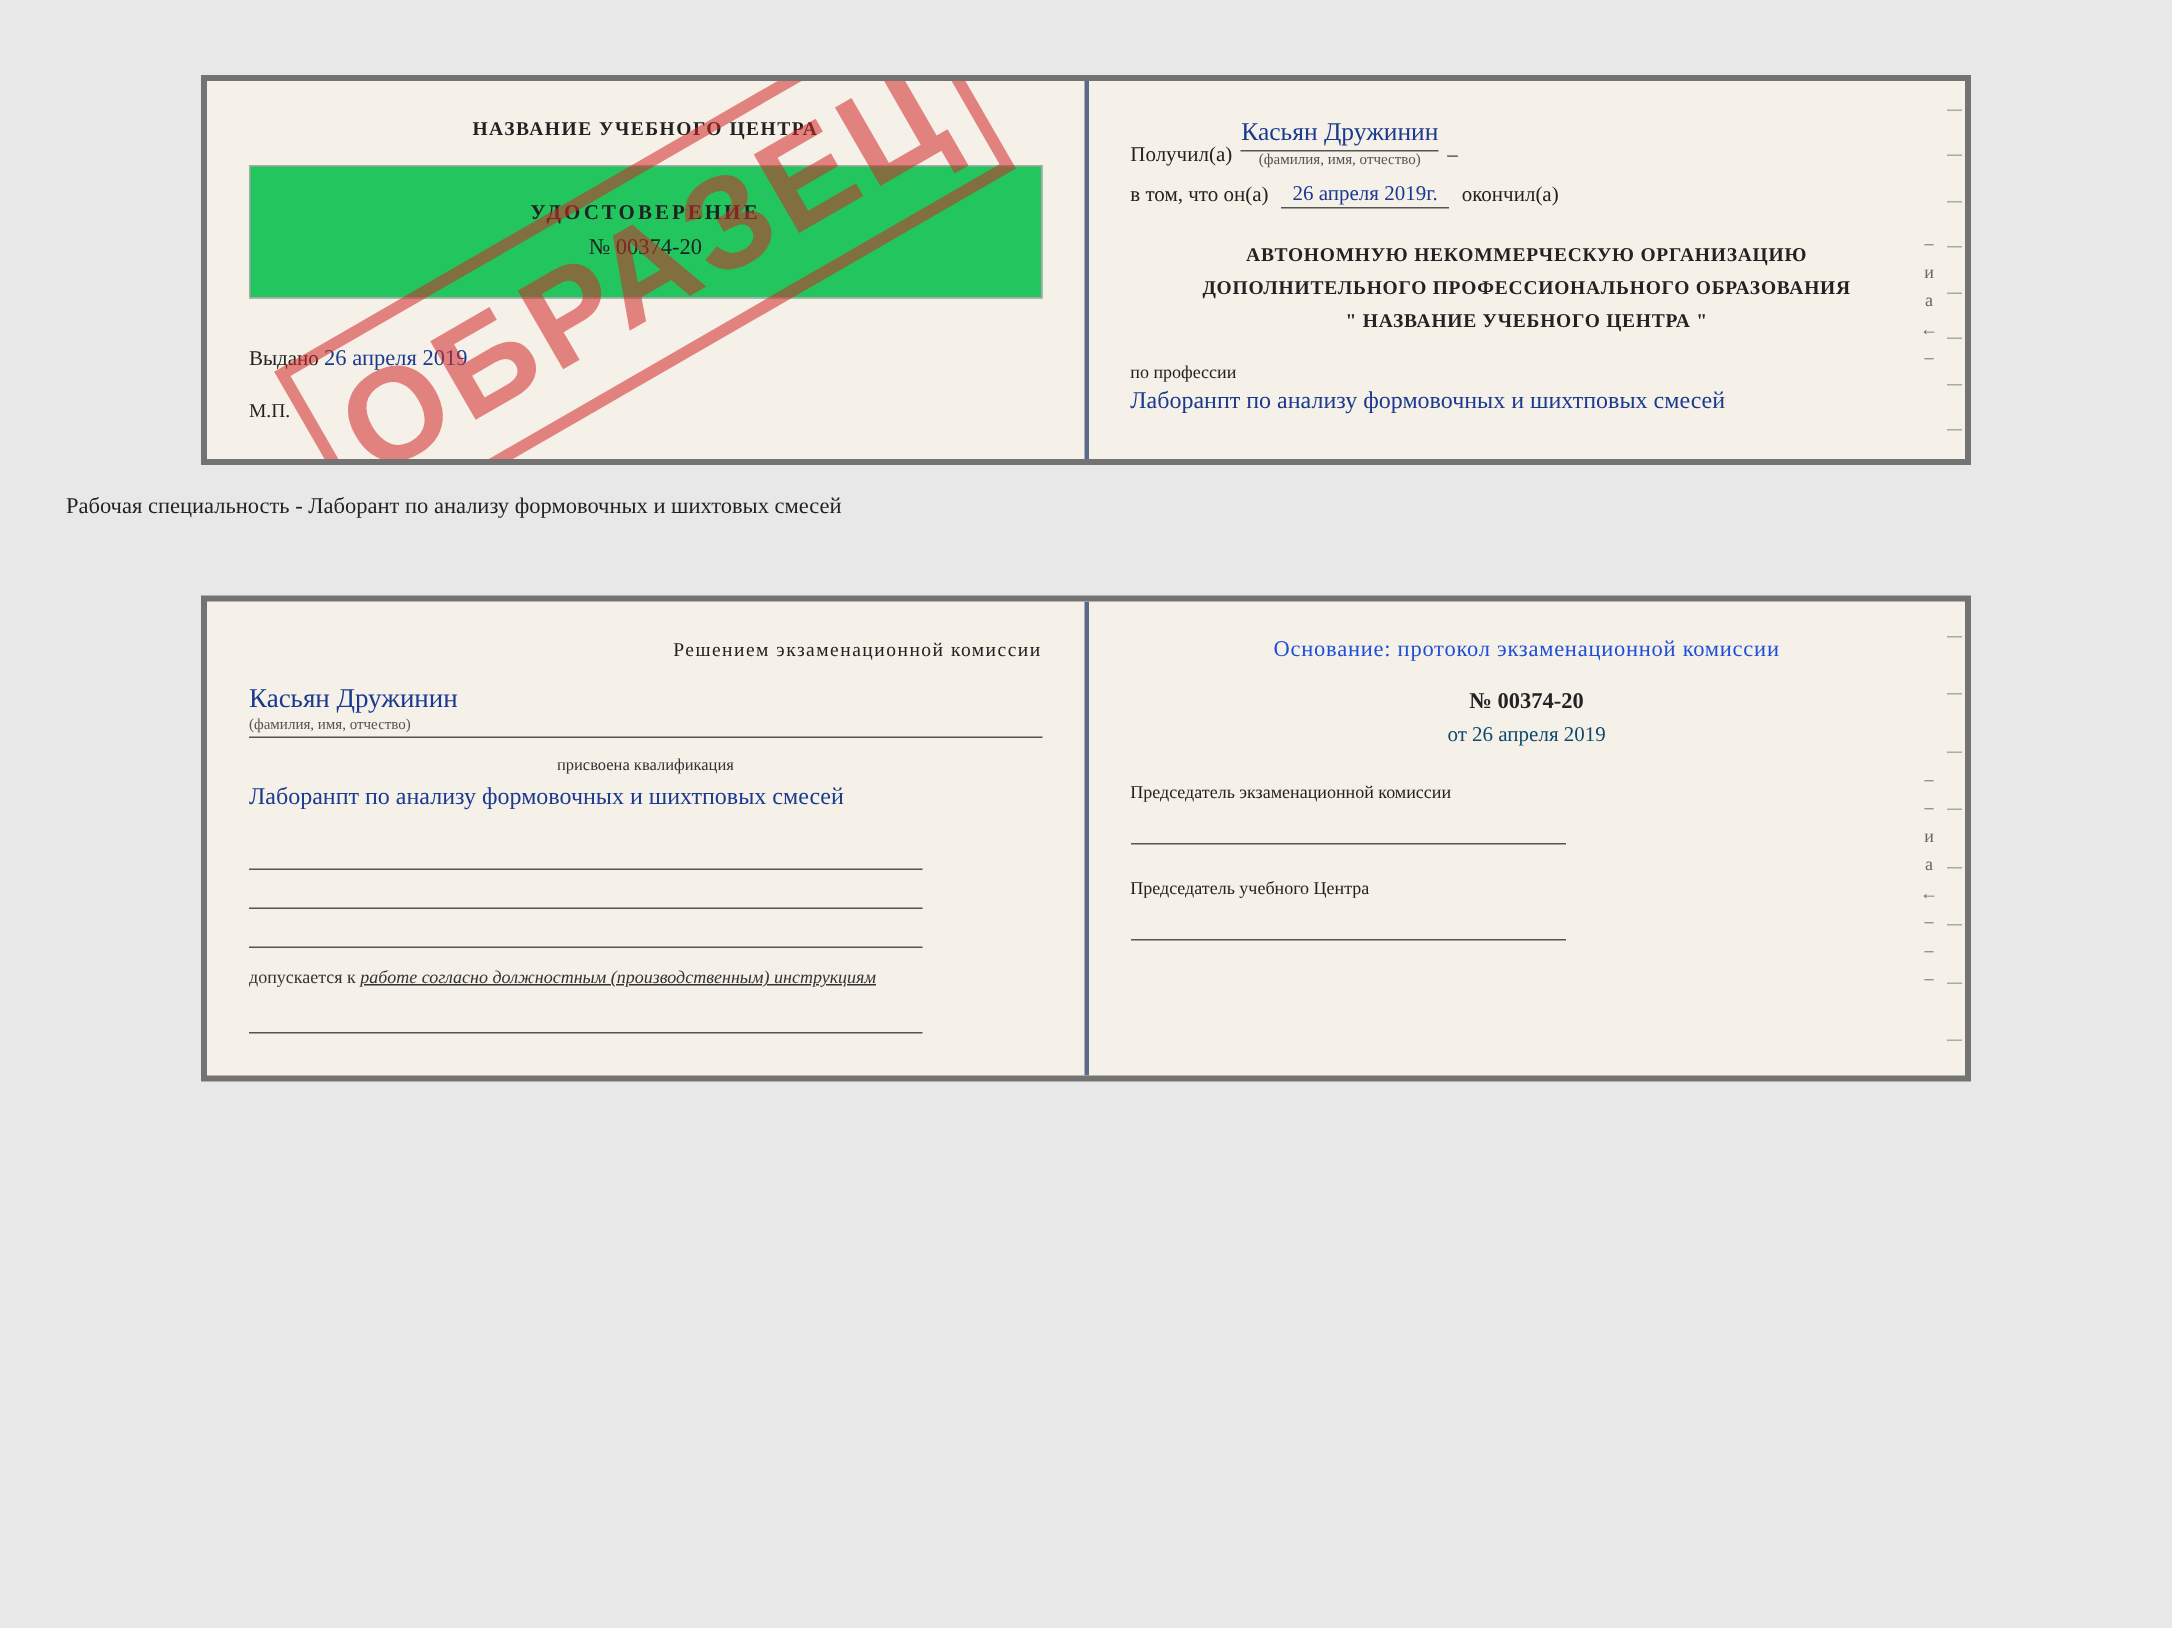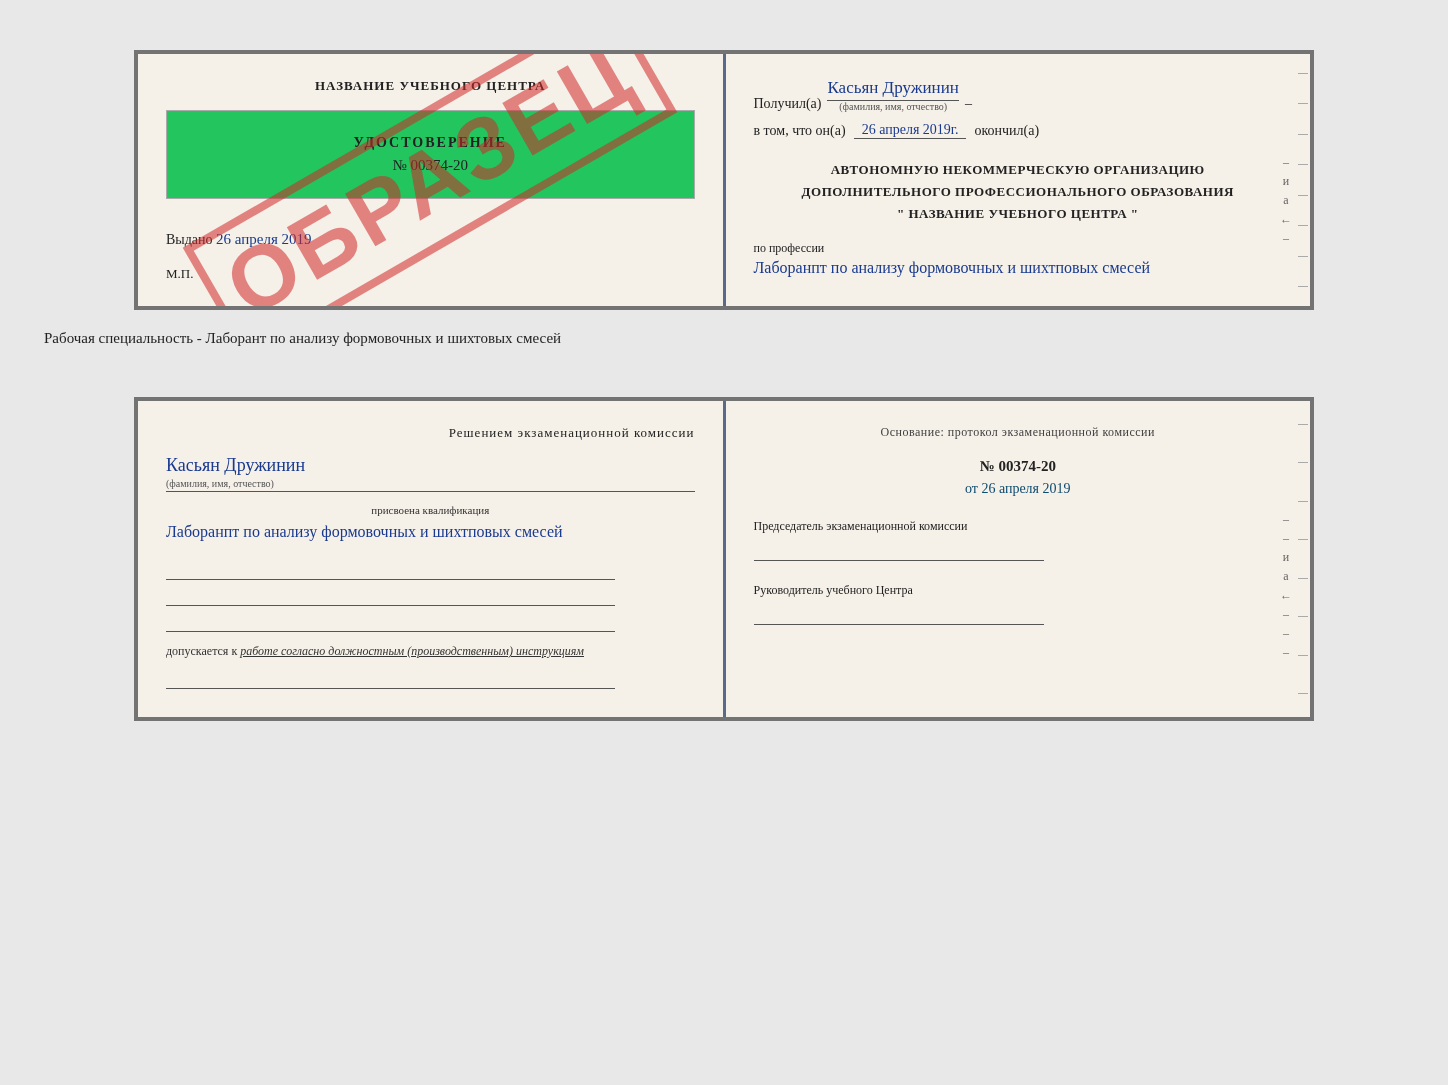--- a/index.html
+++ b/index.html
@@ -256,22 +256,22 @@
     }
 
     .допуск-text .italic-underline {
       font-style: italic;
       text-decoration: underline;
       text-align: center;
     }
 
     
     .osnov-title {
-      font-size: 12px;
-      color: #404040;
+      font-size: 15px;
+      color: #1d4ed8;
       text-align: center;
       letter-spacing: 0.5px;
       margin-bottom: 18px;
     }
 
     .protocol-number {
       text-align: center;
       font-size: 15px;
       color: #222;
       font-weight: bold;
@@ -410,21 +410,21 @@
       <span>от</span>
       <span>26 апреля 2019</span>
     </div>
 
     <div class="signature-block">
       <div class="sig-label">Председатель экзаменационной комиссии</div>
       <div class="sig-line"></div>
     </div>
 
     <div class="signature-block" style="margin-top:20px;">
-      <div class="sig-label">Руководитель учебного Центра</div>
+      <div class="sig-label">Председатель учебного Центра</div>
       <div class="sig-line"></div>
     </div>
 
     <div style="position:absolute; right:0; top:0; bottom:0; width:14px; display:flex; flex-direction:column; justify-content:space-around; padding:4px 2px;">
       <div style="height:1px; background:#aaa; width:10px;"></div>
       <div style="height:1px; background:#aaa; width:10px;"></div>
       <div style="height:1px; background:#aaa; width:10px;"></div>
       <div style="height:1px; background:#aaa; width:10px;"></div>
       <div style="height:1px; background:#aaa; width:10px;"></div>
       <div style="height:1px; background:#aaa; width:10px;"></div>

